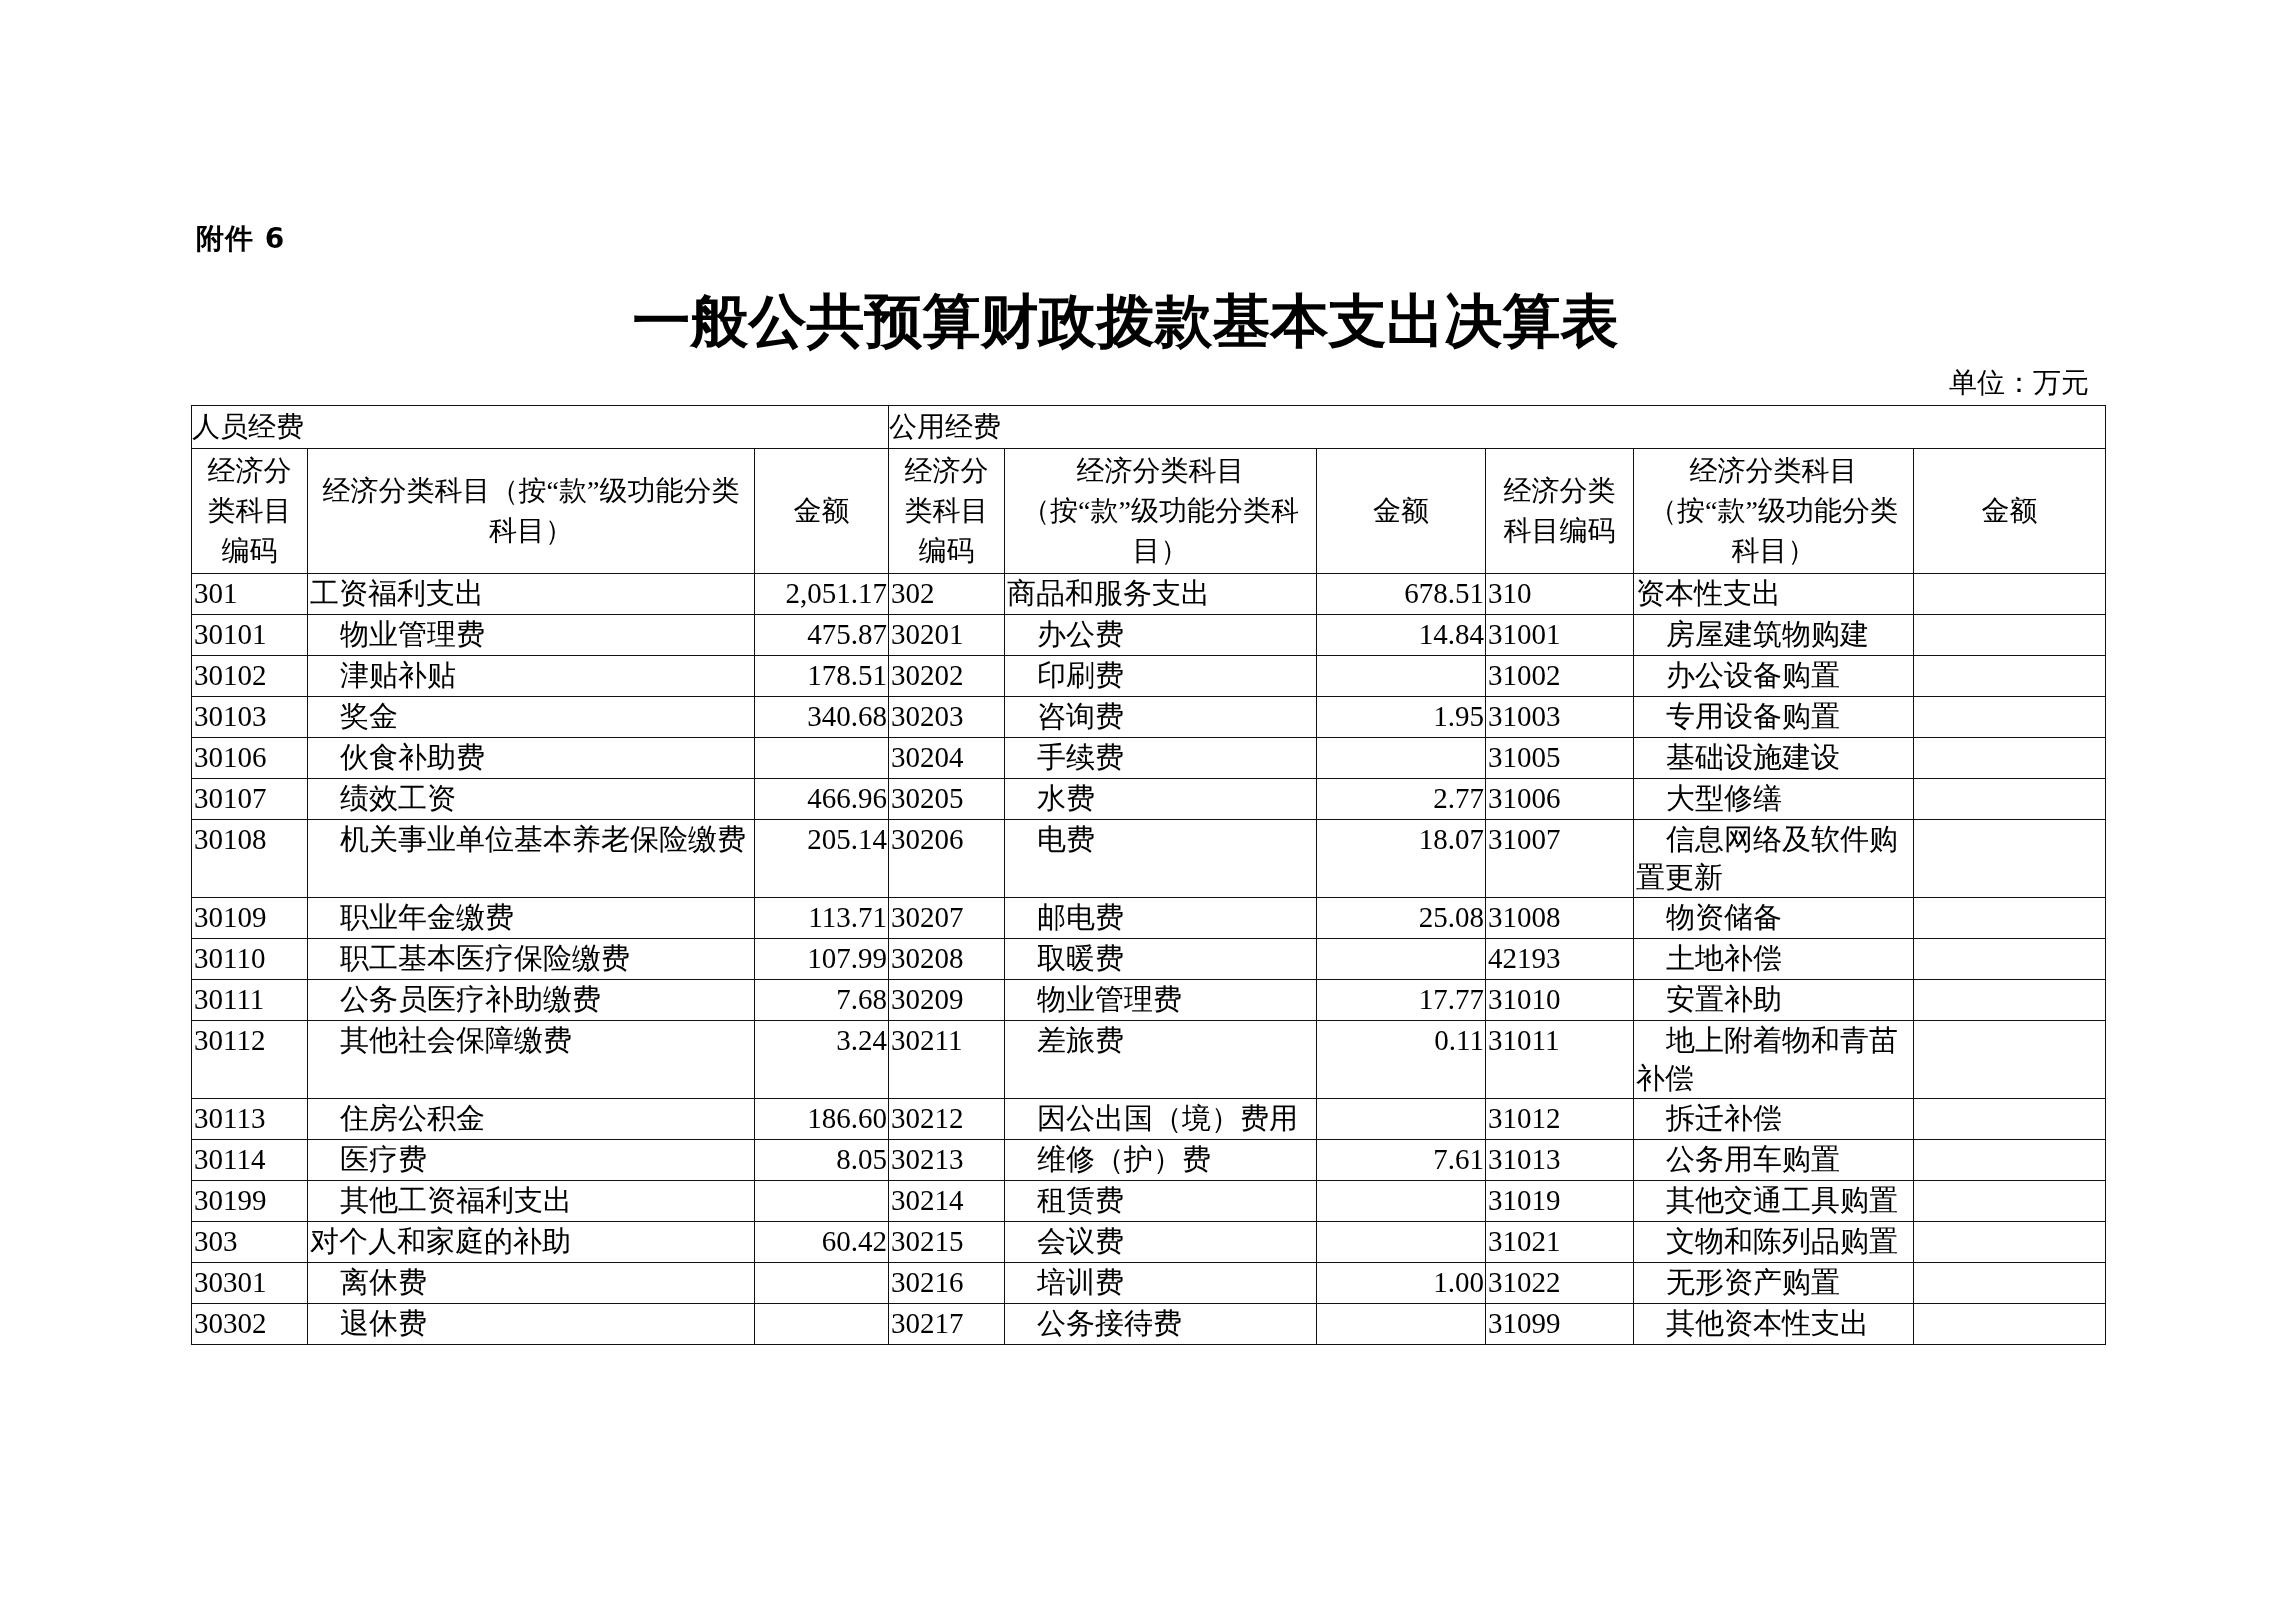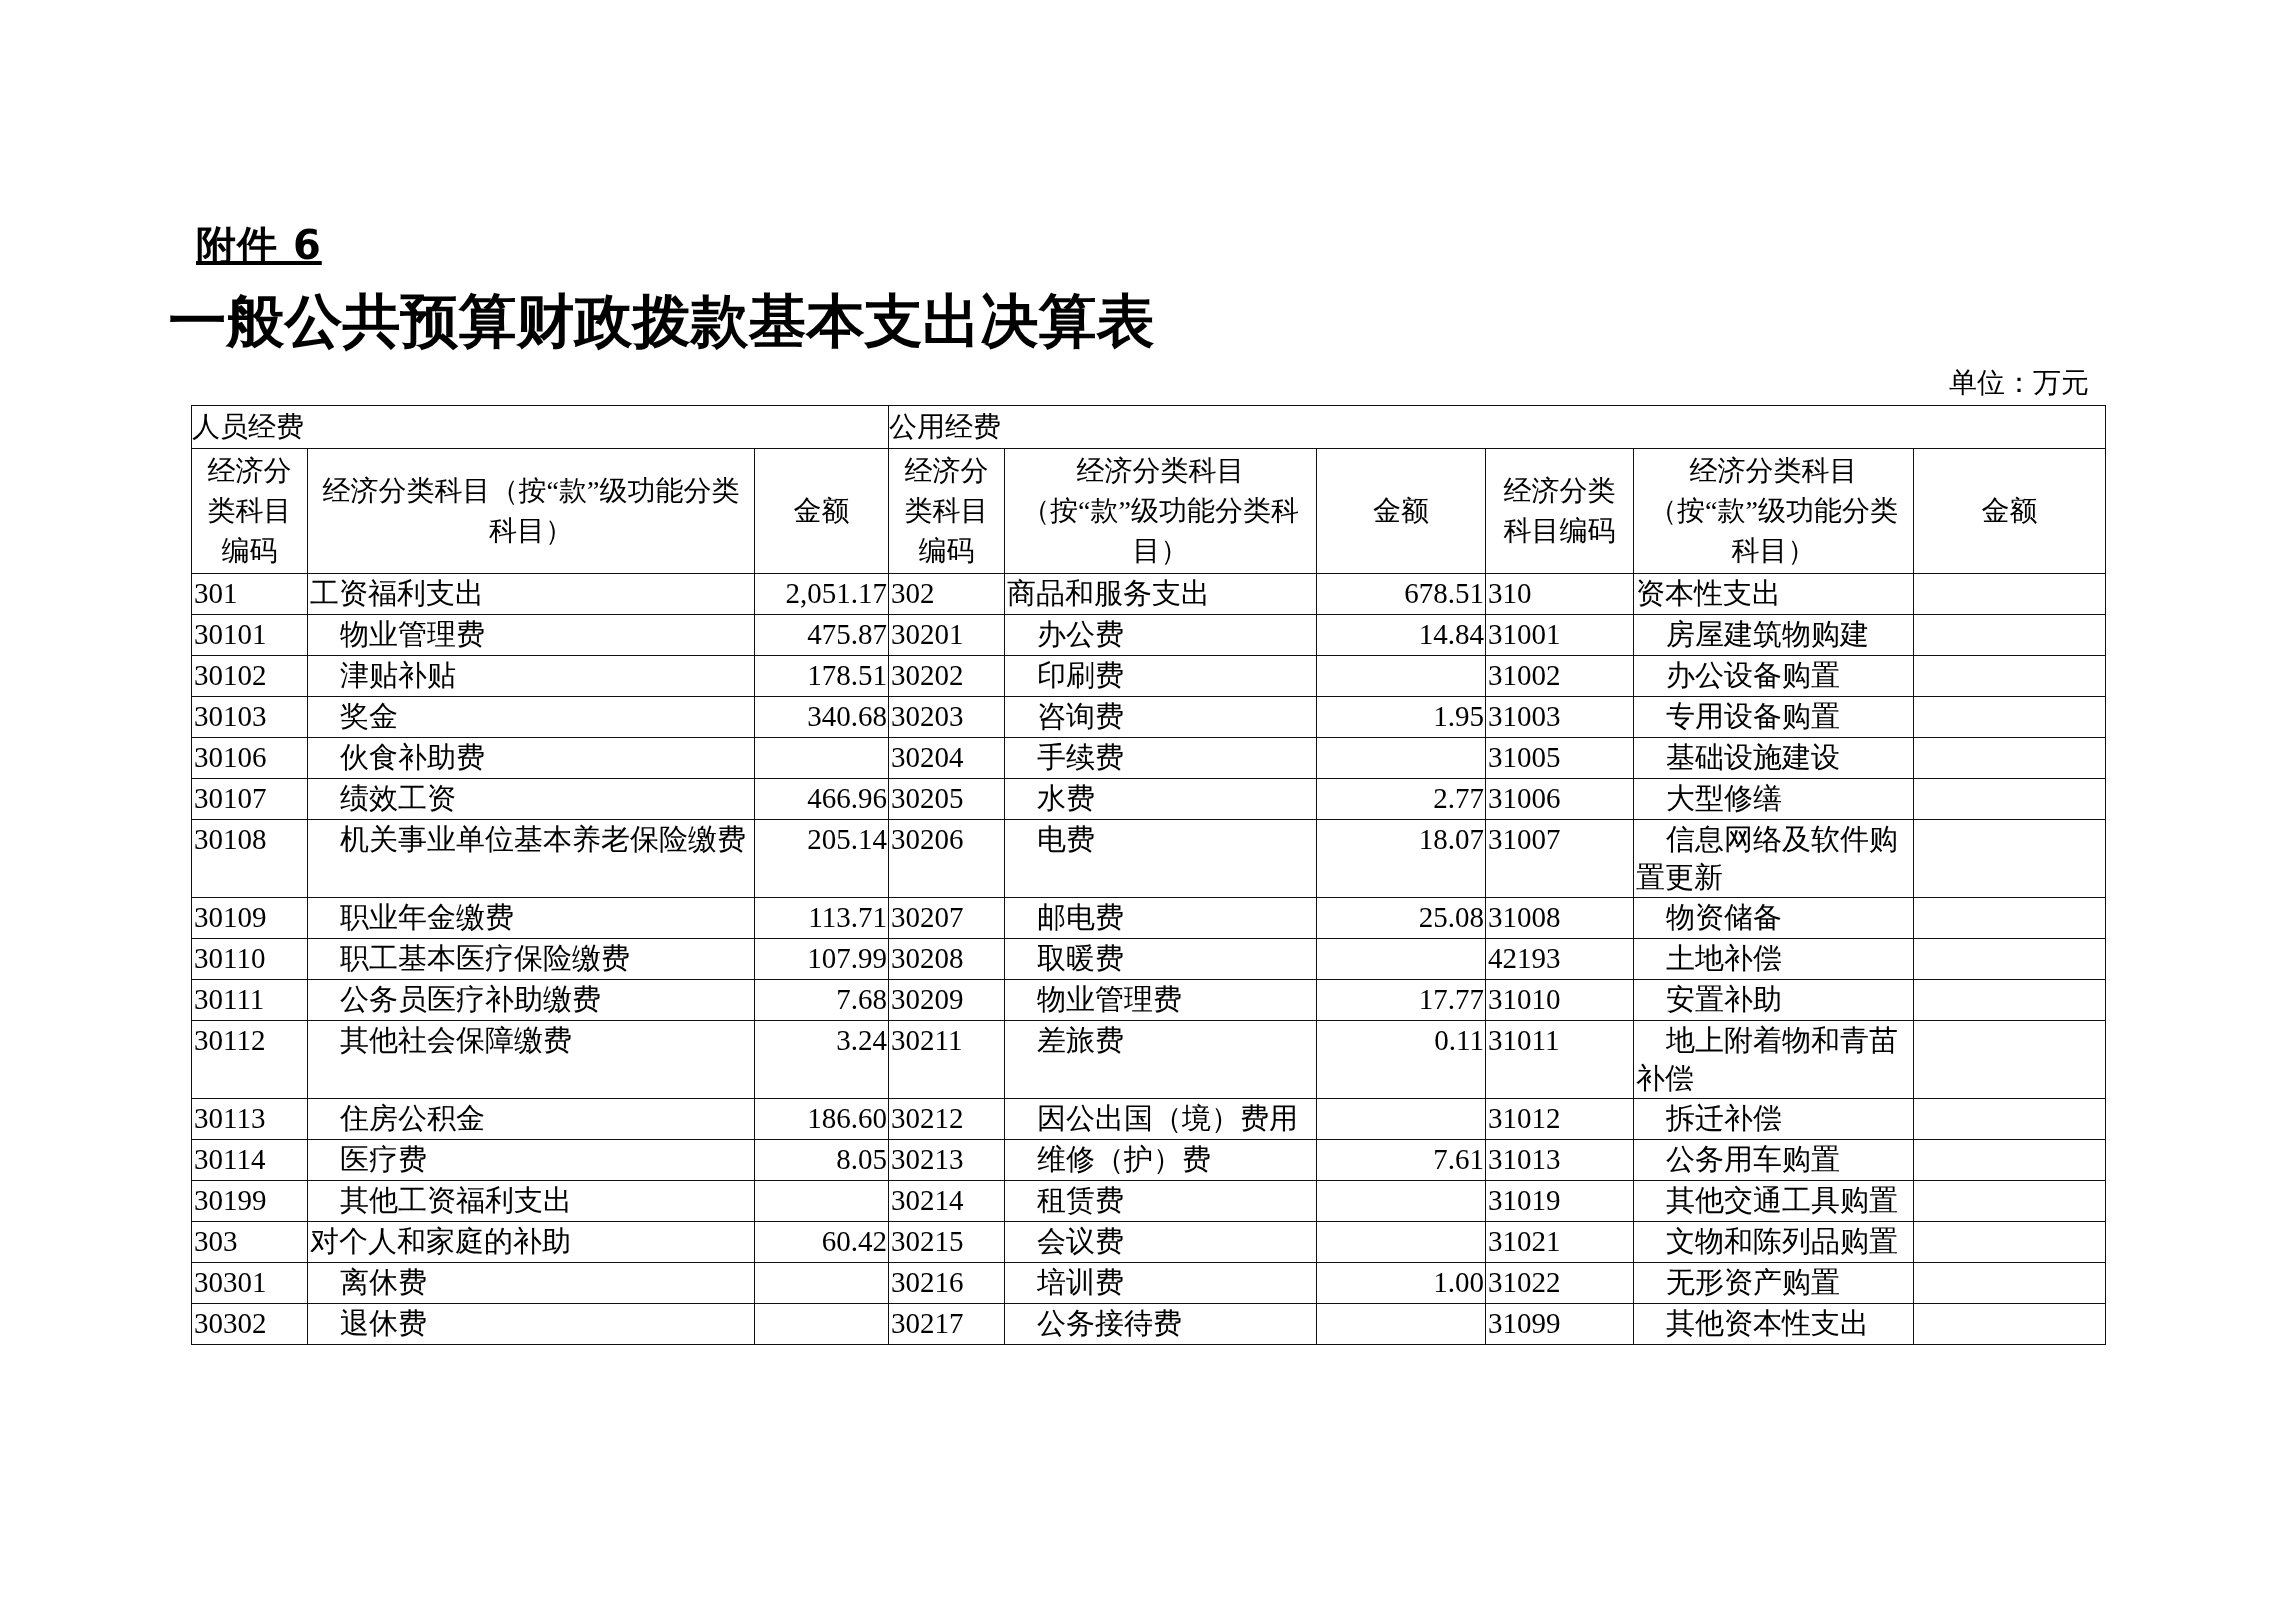--- a/index.html
+++ b/index.html
@@ -1,21 +1,21 @@
 <!DOCTYPE html>
 <html style="font-size:8.2px"><head>
 <meta charset="utf-8">
 <style>
   html, body { margin:0; padding:0; background:#ffffff; }
   body { width:2295px; height:1624px; position:relative; overflow:hidden; color:#000; }
   .serif { font-family: "Liberation Serif", "DejaVu Serif", serif; }
   .sans { font-family: "DejaVu Sans", "Liberation Sans", sans-serif; }
 
-  #attachment { position:absolute; left:196px; top:225px; font-size:40px; font-weight:bold; line-height:1; letter-spacing:1px;text-decoration:underline; }
-  #doc-title { position:absolute; left:191px; width:1914px; top:290px; text-align:left; font-size:58px; line-height:1.1; font-weight:bold; transform:translateX(-22.5px); }
+  #attachment { position:absolute; left:196px; top:225px; font-size:28px; font-weight:bold; line-height:1; letter-spacing:1px; }
+  #doc-title { position:absolute; left:191px; width:1914px; top:290px; text-align:center; font-size:58px; line-height:1.1; font-weight:bold; transform:translateX(-22.5px); }
   #unit { position:absolute; right:206px; top:366px; font-size:28px; line-height:1.2; }
 
   table.budget { position:absolute; left:191px; top:405px; border-collapse:collapse; table-layout:fixed; width:1914px; }
   table.budget td { border:1.5px solid #111; padding:0; font-size:29px; line-height:1.32; vertical-align:top; overflow:hidden; }
   tr.group td { height:42px; text-align:left; vertical-align:middle; font-size:28px; }
   tr.colhead td { height:124px; text-align:center; vertical-align:middle; font-size:28px; line-height:1.42; }
   tr.row td { height:40px; }
   tr.row.tall td { height:77px; }
   td.code { padding-left:2px !important; white-space:nowrap; }
   td.name { padding-left:2px !important; word-break:break-all; }

